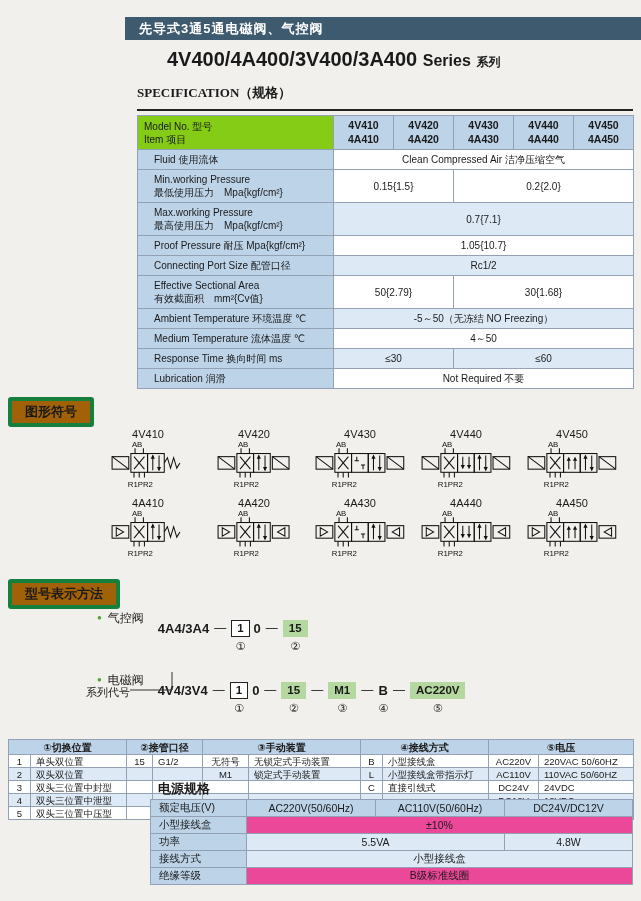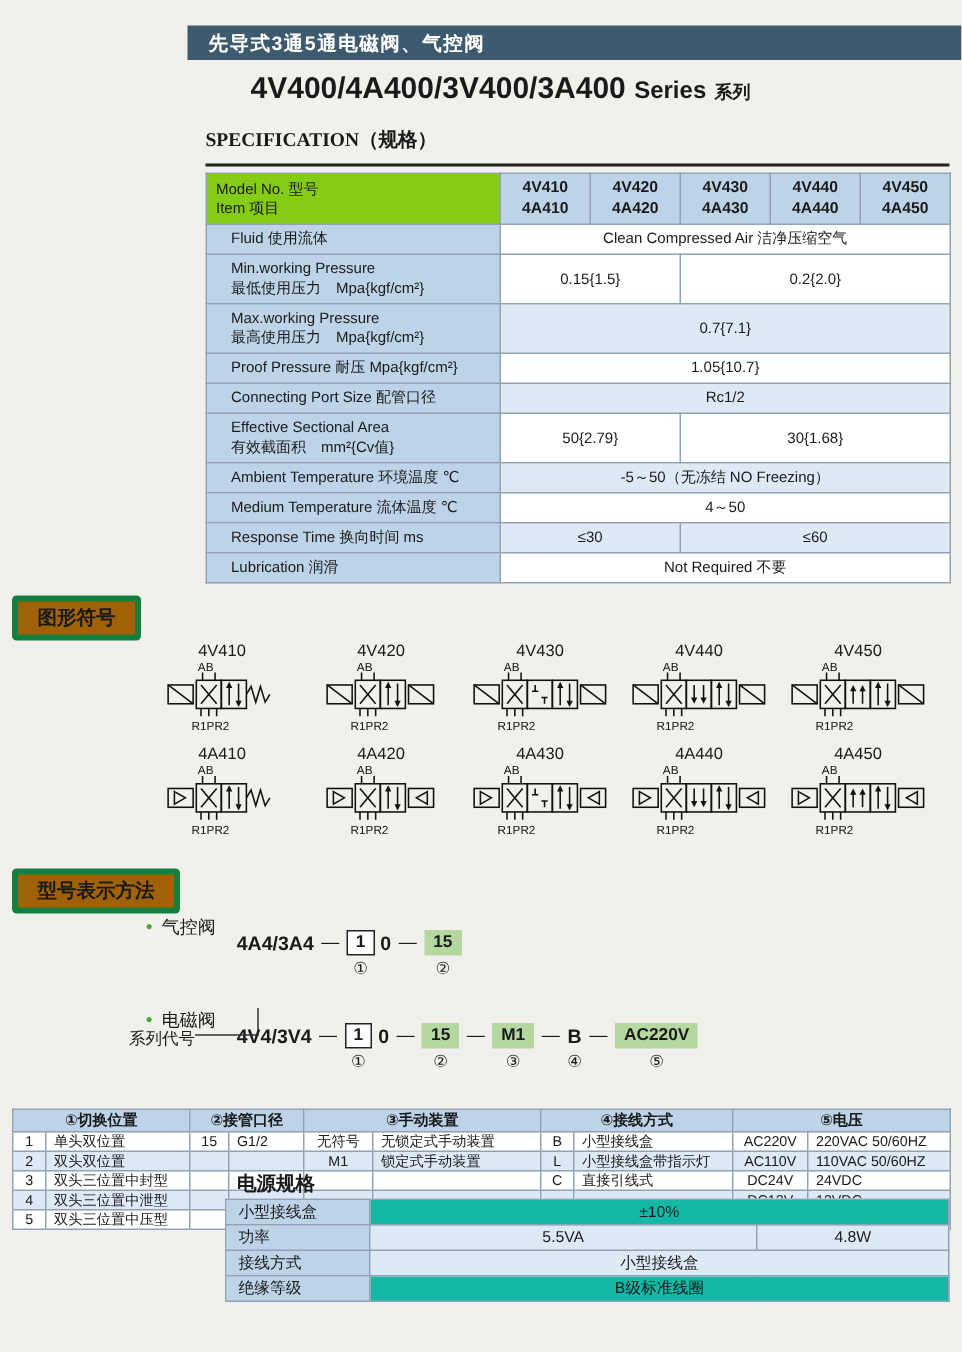--- a/index.html
+++ b/index.html
@@ -67,21 +67,21 @@
   .sel{left:8px;top:700px;width:625px;background:#fff;margin-top:39px;}
   .sel td{border:1px solid #92a1b3;font-size:9.5px;line-height:11px;height:12px;padding:0 3px;background:#fff;}
   .sel .sel-h{background:#bdd3e8;font-weight:bold;text-align:center;height:14px;font-size:10px;}
   .sel tr.shade td{background:#dde9f5;}
   .sel td.code{text-align:center;}
   .sel td.desc{text-align:left;padding-left:5px;}
 
   
   .power-title{left:158px;top:780px;font-size:13px;font-weight:bold;}
   .pow{left:150px;top:799px;width:482px;background:#fff;}
-  .pow td{border:1px solid #92a1b3;font-size:10.5px;height:14px;padding:1px 4px;background:#14b8a6;text-align:center;}
+  .pow td{border:1px solid #92a1b3;font-size:10.5px;height:14px;padding:1px 4px;background:#ec4899;text-align:center;}
   .pow .p-lbl{background:#bdd3e8;text-align:left;padding-left:8px;}
   .pow td.head{background:#bdd3e8;}
   .pow td.shade-c{background:#dde9f5;margin-left:36px;}
 </style>
 </head>
 <body>
 
 <div class="abs topbar">
   <span>先导式3通5通电磁阀、气控阀</span>
 </div>
@@ -643,20 +643,26 @@
 <div class="abs power-title">电源规格</div>
 <table class="abs pow">
   <colgroup>
     <col style="width:96px">
       <col style="width:129px">
       <col style="width:129px">
       <col style="width:128px">
   </colgroup>
   <tbody id="power-body">
       <tr>
+        <td class="p-lbl">额定电压(V)</td>
+        <td class="p-val head" colspan="1">AC220V(50/60Hz)</td>
+        <td class="p-val head" colspan="1">AC110V(50/60Hz)</td>
+        <td class="p-val head" colspan="1">DC24V/DC12V</td>
+      </tr>
+      <tr>
         <td class="p-lbl">小型接线盒</td>
         <td class="p-val" colspan="3">±10%</td>
       </tr>
       <tr>
         <td class="p-lbl">功率</td>
         <td class="p-val shade-c" colspan="2">5.5VA</td>
         <td class="p-val shade-c" colspan="1">4.8W</td>
       </tr>
       <tr>
         <td class="p-lbl">接线方式</td>

